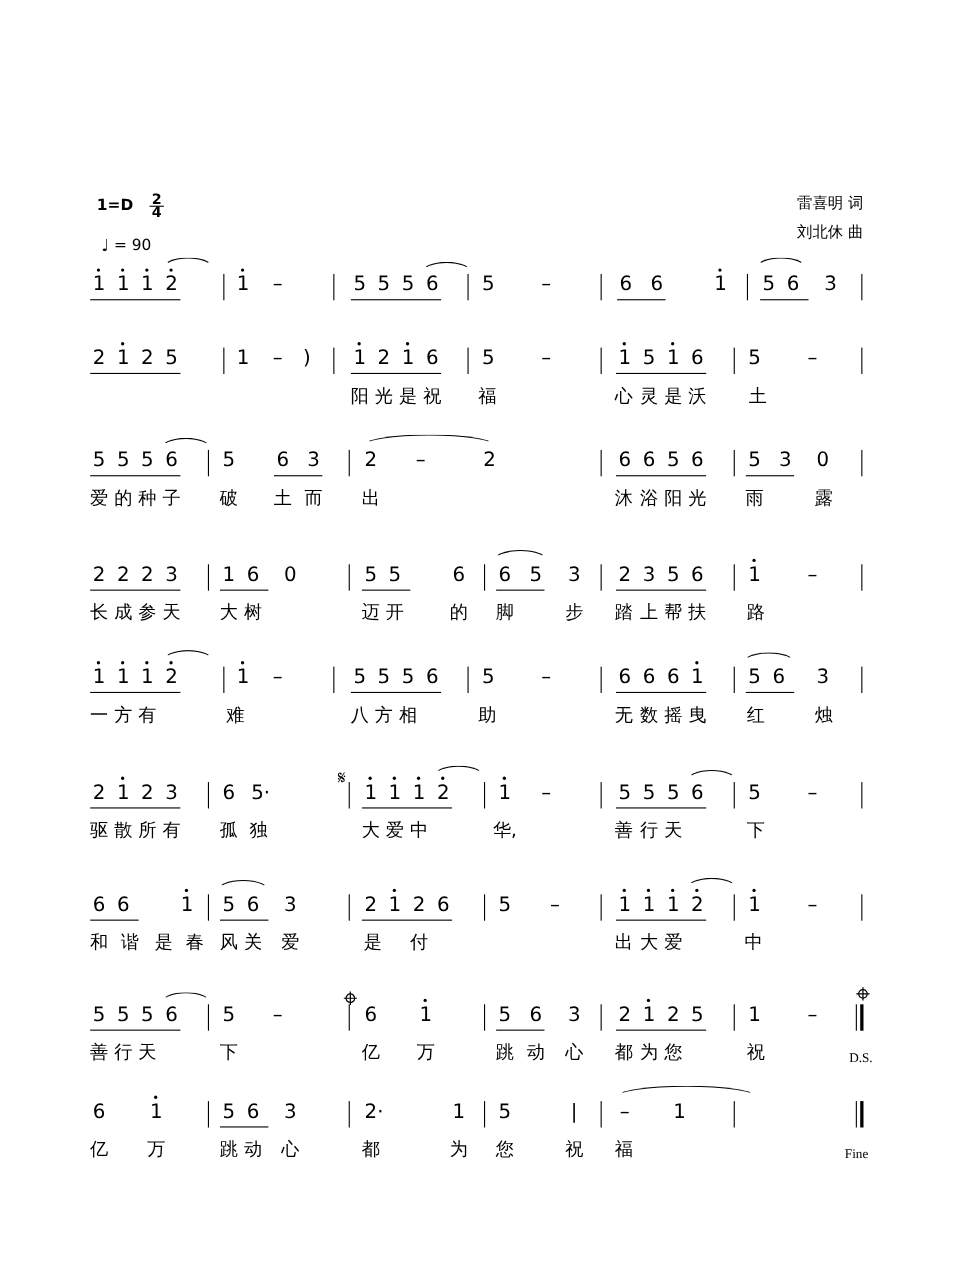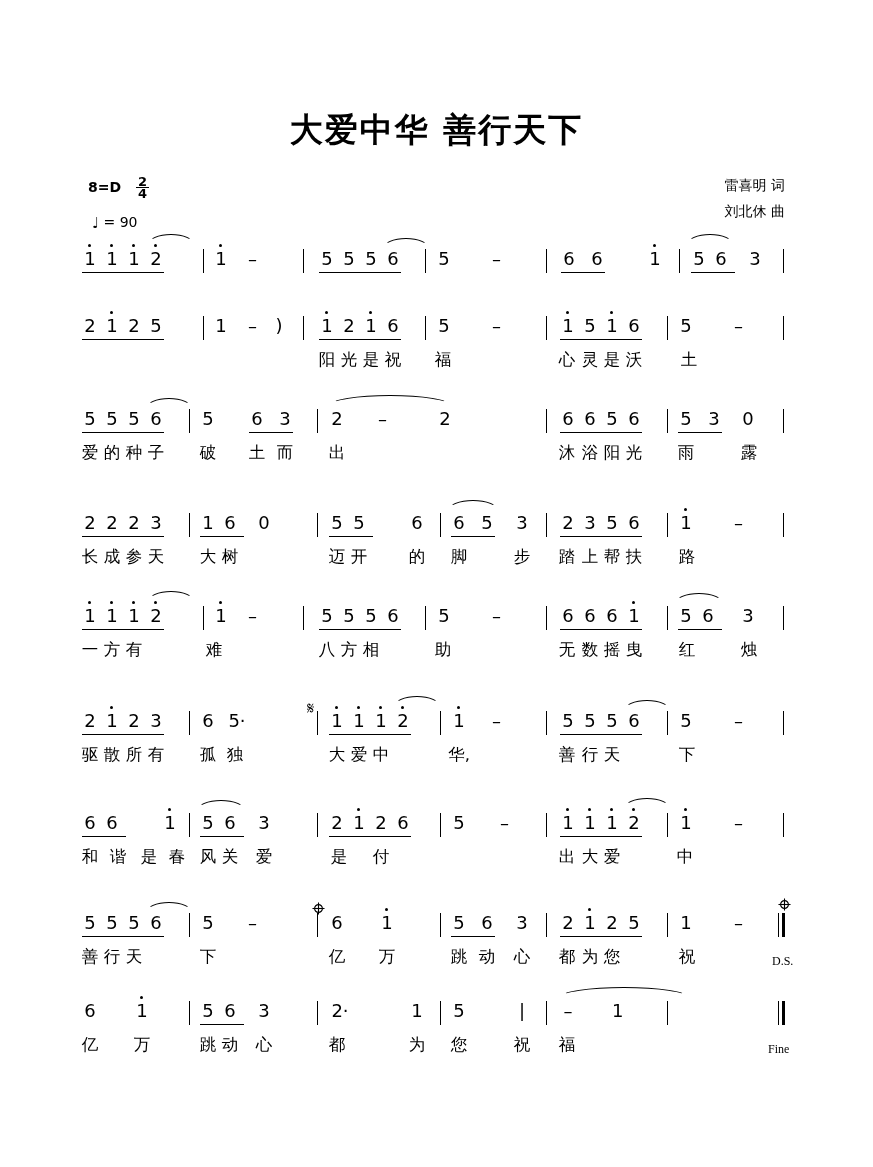--- a/index.html
+++ b/index.html
@@ -183,24 +183,23 @@
     font-family: "DejaVu Sans", sans-serif;
     font-size: 17px;
     color: #000;
   }
 </style>
 </head>
 <body>
 
 <div class="page">
 
-  <div class="title">大爱中华 善行天下</div>
 
   <div class="keysig">
-    <span>8=D</span>
+    <span>1=D</span>
     <span class="meter">
       <span class="num">2</span>
       <span class="den">4</span>
     </span>
   </div>
 
   <div class="tempo">
     <span class="note">♩</span>
     <span>= 90</span>
   </div>

